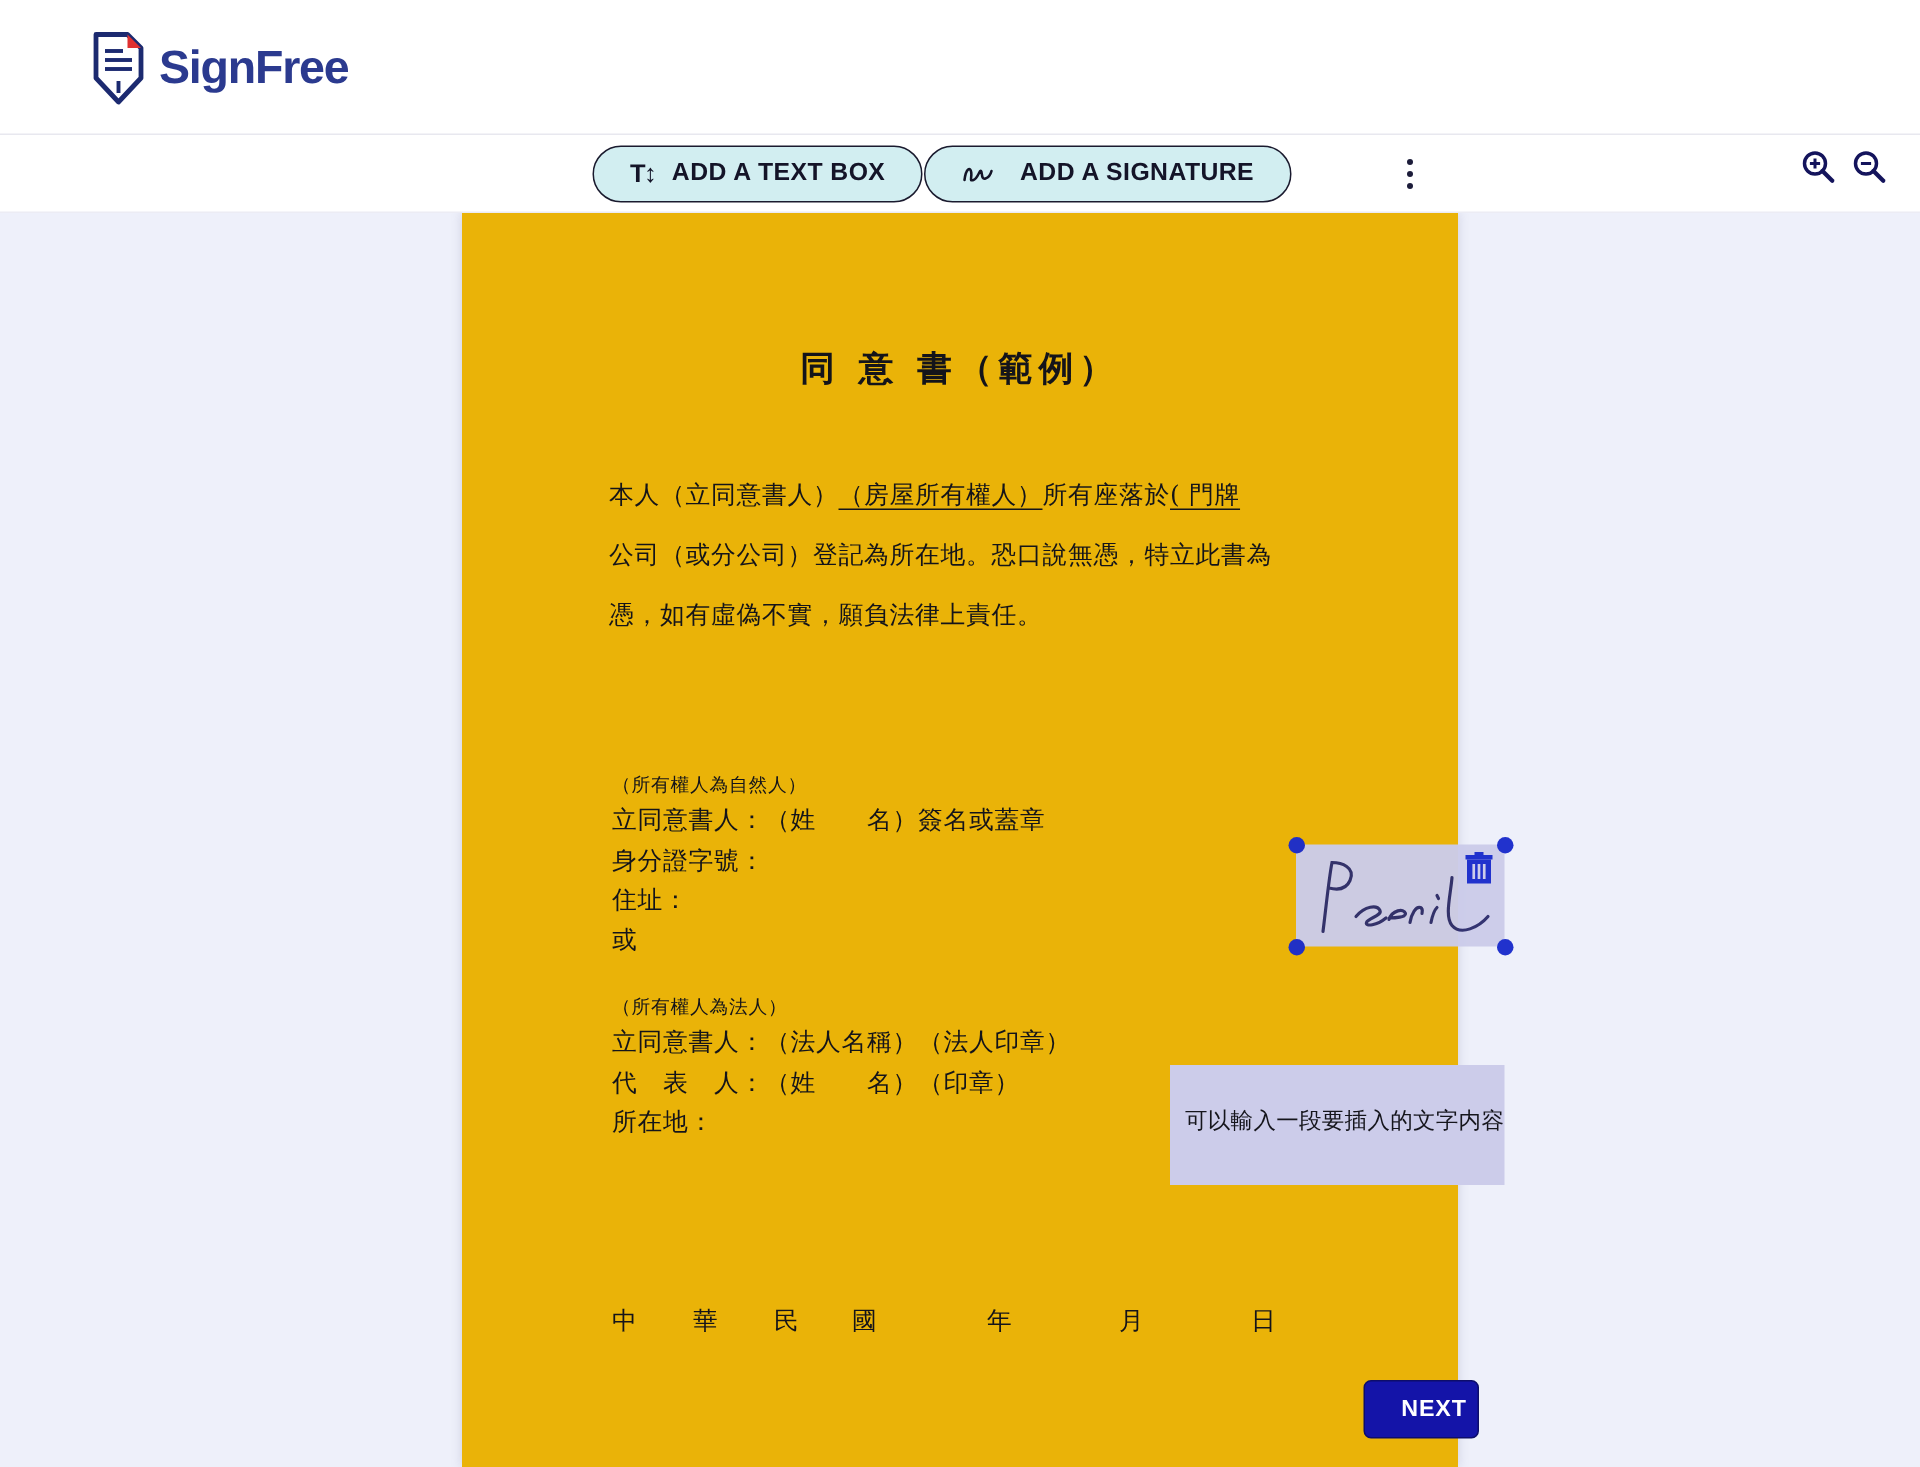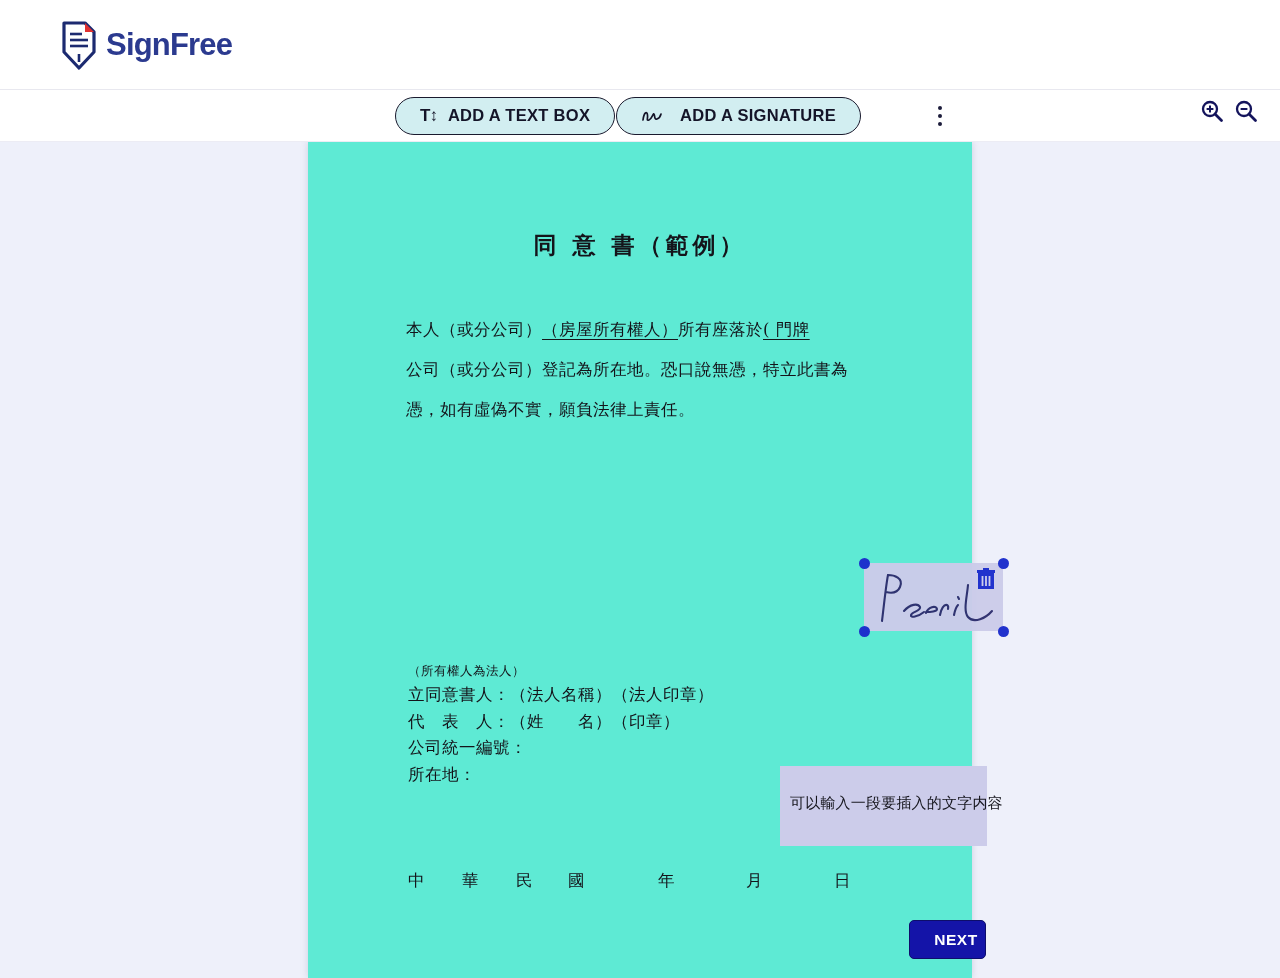--- a/index.html
+++ b/index.html
@@ -149,21 +149,21 @@
     background: #eef0fa;
     overflow: hidden;
   }
 
   .page {
     position: absolute;
     left: 308px;
     top: 0;
     width: 664px;
     height: 836px;
-    background: #5eead4;
+    background: #eab308;
     box-shadow: 0 0 7px rgba(90,90,130,0.22);
   }
 
   
   .doc-title {
     position: absolute;
     top: 88px;
     left: 0; right: 0;
     text-align: center;
     font-family: "DejaVu Serif", "Liberation Serif", serif;
@@ -256,22 +256,22 @@
     position: absolute;
     right: 6px; top: 4px;
     width: 22px; height: 24px;
     cursor: pointer;
   }
 
   
   .text-overlay {
     position: absolute;
     left: 472px;
-    top: 624px;
-    width: 207px;
+    top: 568px;
+    width: 223px;
     height: 80px;
     background: #ccccea;
     z-index: 11;
     cursor: move;
     text-align: right;
   }
   .text-overlay .tx {
     position: absolute;
     left: 10px;
     top: 28px;
@@ -354,36 +354,42 @@
   </div>
 </div>
 
 <div class="workspace">
   <div class="page">
 
     <div class="doc-title">同 意 書（範例）</div>
 
     <div class="body-block">
       <p>
-        <span>本人（或分公司）</span><span class="u">（房屋所有權人）</span><span>所有座落於</span><span class="u">(        門牌</span>
+        <span>本人（立同意書人）</span><span class="u">（房屋所有權人）</span><span>所有座落於</span><span class="u">(        門牌</span>
       </p>
       <p>
         <span>公司（或分公司）登記為所在地。恐口說無憑，特立此書為</span>
       </p>
       <p>
         <span>憑，如有虛偽不實，願負法律上責任。</span>
       </p>
     </div>
 
+    <div class="party-block party-natural">
+      <div class="party-caption">（所有權人為自然人）</div>
+      <div class="party-line">立同意書人：（姓　　名）簽名或蓋章</div>
+      <div class="party-line">身分證字號：</div>
+      <div class="party-line">住址：</div>
+      <div class="party-line">或</div>
+    </div>
 
     <div class="party-block party-legal">
       <div class="party-caption">（所有權人為法人）</div>
       <div class="party-line">立同意書人：（法人名稱）（法人印章）</div>
       <div class="party-line">代　表　人：（姓　　名）（印章）</div>
-      <div class="party-line">公司統一編號：</div>
       <div class="party-line">所在地：</div>
     </div>
 
     <div class="date-line">
       <span class="d1">中</span>
       <span class="d2">華</span>
       <span class="d3">民</span>
       <span class="d4">國</span>
       <span class="d5">年</span>
       <span class="d6">月</span>

